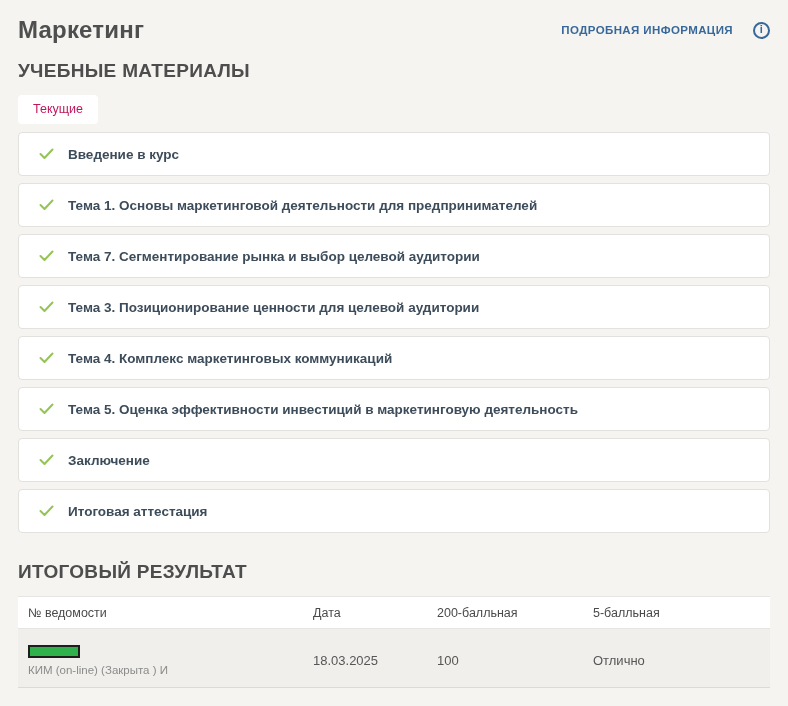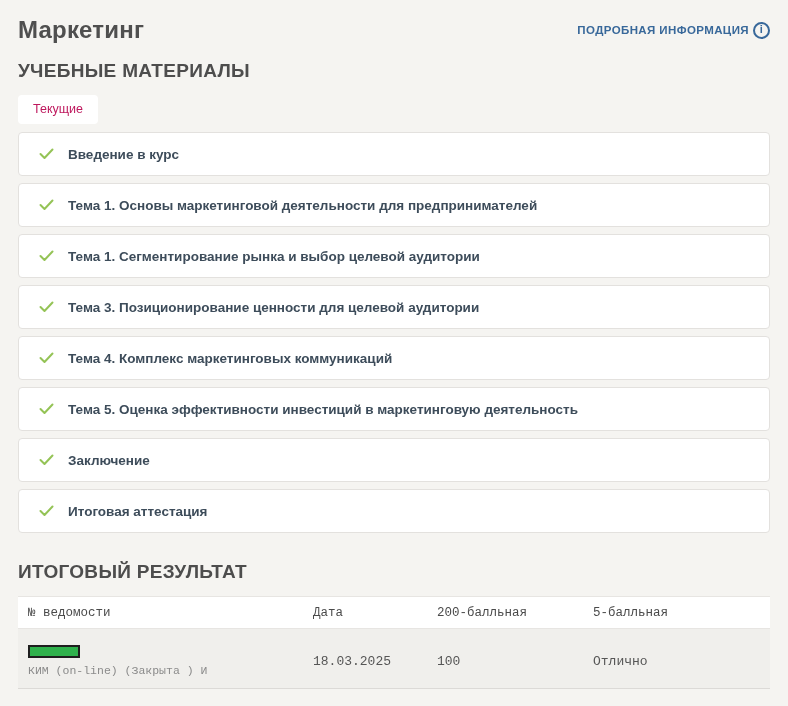--- a/index.html
+++ b/index.html
@@ -23,21 +23,21 @@
   .page-title {
     margin: 0;
     font-size: 24px;
     font-weight: bold;
     color: #4f4f4f;
     letter-spacing: 0.2px;
   }
   .info-link {
     display: flex;
     align-items: center;
-    gap: 4px;
+    gap: 20px;
     color: #38689a;
     font-size: 11.5px;
     font-weight: bold;
     letter-spacing: 0.4px;
     cursor: pointer;
     text-decoration: none;
   }
   .info-icon {
     width: 17px;
     height: 17px;
@@ -88,21 +88,21 @@
   }
   .check { display: flex; align-items: center; margin-right: 14px; }
   .card-label {
     font-size: 13.5px;
     font-weight: bold;
     color: #3d4c5a;
   }
 
   
   .result-section { margin-top: 28px; }
-  .results-table { margin-top: 12px; font-family: Liberation Mono, monospace; }
+  .results-table { margin-top: 12px; }
   .thead {
     display: flex;
     background: #ffffff;
     border-top: 1px solid #e7e5e2;
     border-bottom: 1px solid #e7e5e2;
     height: 33px;
     align-items: center;
     font-size: 12.5px;
     color: #4a4a4a;
   }
@@ -164,21 +164,21 @@
           </svg>
         </span>
       <span class="card-label">Тема 1. Основы маркетинговой деятельности для предпринимателей</span>
     </div>
     <div class="card">
       <span class="check">
           <svg width="15" height="12" viewBox="0 0 15 12">
             <path d="M1.5 6 L5.5 10 L13.5 1.5" stroke="#94c356" stroke-width="2" fill="none" stroke-linecap="round" stroke-linejoin="round"></path>
           </svg>
         </span>
-      <span class="card-label">Тема 1. Сегментирование рынка и выбор целевой аудитории</span>
+      <span class="card-label">Тема 7. Сегментирование рынка и выбор целевой аудитории</span>
     </div>
     <div class="card">
       <span class="check">
           <svg width="15" height="12" viewBox="0 0 15 12">
             <path d="M1.5 6 L5.5 10 L13.5 1.5" stroke="#94c356" stroke-width="2" fill="none" stroke-linecap="round" stroke-linejoin="round"></path>
           </svg>
         </span>
       <span class="card-label">Тема 3. Позиционирование ценности для целевой аудитории</span>
     </div>
     <div class="card">

